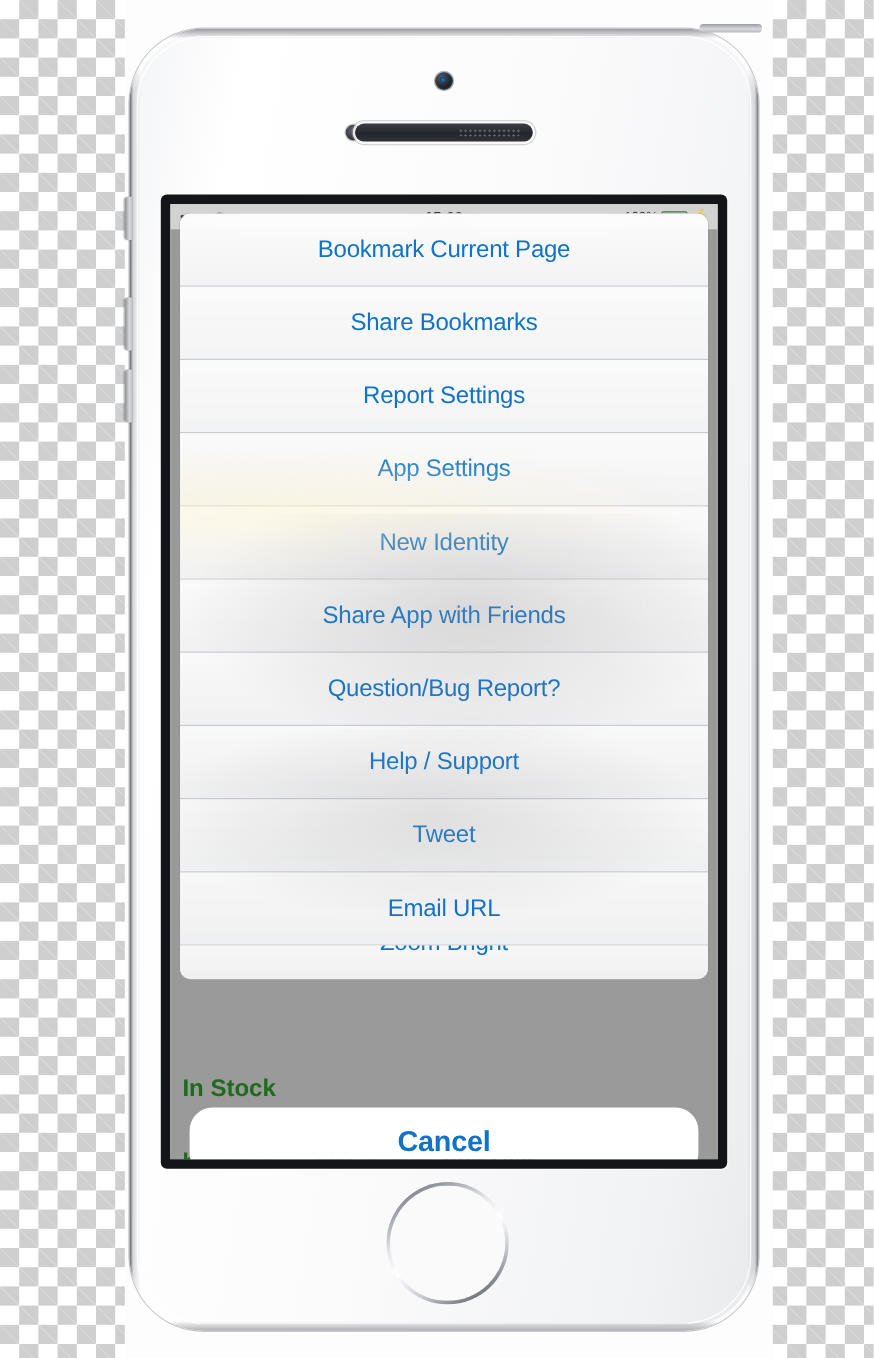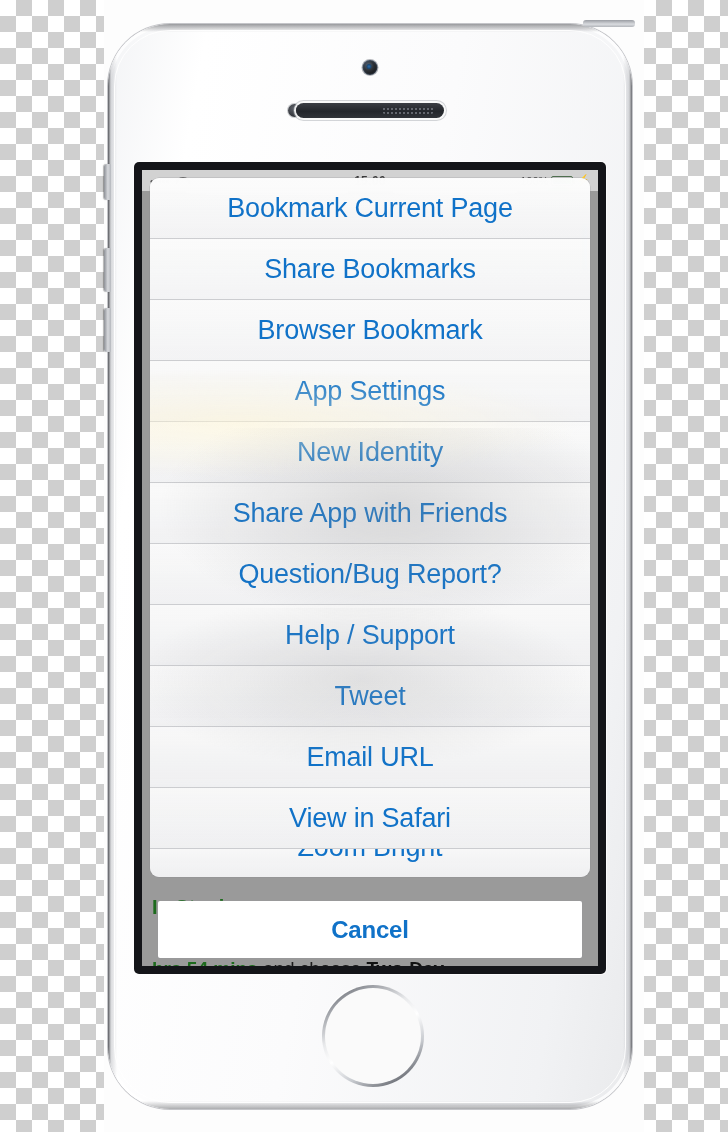--- a/index.html
+++ b/index.html
@@ -186,33 +186,33 @@
     display:flex;flex-direction:column;justify-content:flex-start;
   }
   .sheet{
     border-radius:9px;overflow:hidden;
     background:linear-gradient(180deg,rgba(250,250,250,.96),rgba(243,243,244,.94));
     box-shadow:0 0 0 .5px rgba(140,140,145,.45);
     backdrop-filter:blur(12px);
   }
   .sheet-row{
     height:61px;display:flex;align-items:center;justify-content:center;
-    font-size:27px;color:#1072c8;
+    font-size:20px;color:#1072c8;
     border-bottom:1px solid rgba(160,162,168,.5);
     box-sizing:border-box;
     background:linear-gradient(180deg,rgba(255,255,255,.55),rgba(240,241,243,.45));
     letter-spacing:-.2px;
   }
   .sheet-row:last-child{border-bottom:none;}
   .sheet-row.clipped{height:28px;overflow:hidden;}
   .sheet-row.clipped span{position:relative;top:-16px;}
 
   .cancel-sheet{
-    position:absolute;left:8px;right:8px;top:723px;
-    height:57px;border-radius:2px;
+    position:absolute;left:8px;right:8px;top:745px;
+    height:57px;border-radius:19px;
     background:#ffffff;
     display:flex;align-items:center;justify-content:center;
     font-size:24px;font-weight:bold;color:#1072c8;
     box-shadow:0 0 0 .5px rgba(150,150,155,.35);
     letter-spacing:-.2px;
   }
 
   
   .wash-a{
     position:absolute;left:0;right:0;top:190px;height:110px;
@@ -273,29 +273,28 @@
         <div class="behind-text bt-instock">In Stock</div>
         <div class="behind-text bt-ship">
           <span class="grn">hrs 54 mins</span><span class="nrm"> and choose </span><span>Two-Day</span>
         </div>
       </div>
 
       <div class="sheet-wrap">
         <div class="sheet">
           <div class="sheet-row">Bookmark Current Page</div>
           <div class="sheet-row">Share Bookmarks</div>
-          <div class="sheet-row">Browser Bookmark</div>
+          <div class="sheet-row">Report Settings</div>
           <div class="sheet-row">App Settings</div>
           <div class="sheet-row">New Identity</div>
           <div class="sheet-row">Share App with Friends</div>
           <div class="sheet-row">Question/Bug Report?</div>
           <div class="sheet-row">Help / Support</div>
           <div class="sheet-row">Tweet</div>
           <div class="sheet-row">Email URL</div>
-          <div class="sheet-row">View in Safari</div>
           <div class="sheet-row clipped">
               <span>Zoom Bright</span>
             </div>
         </div>
 
         <div class="wash-a"></div>
         <div class="wash-b"></div>
         <div class="wash-c"></div>
 
         <div class="cancel-sheet">Cancel</div>

